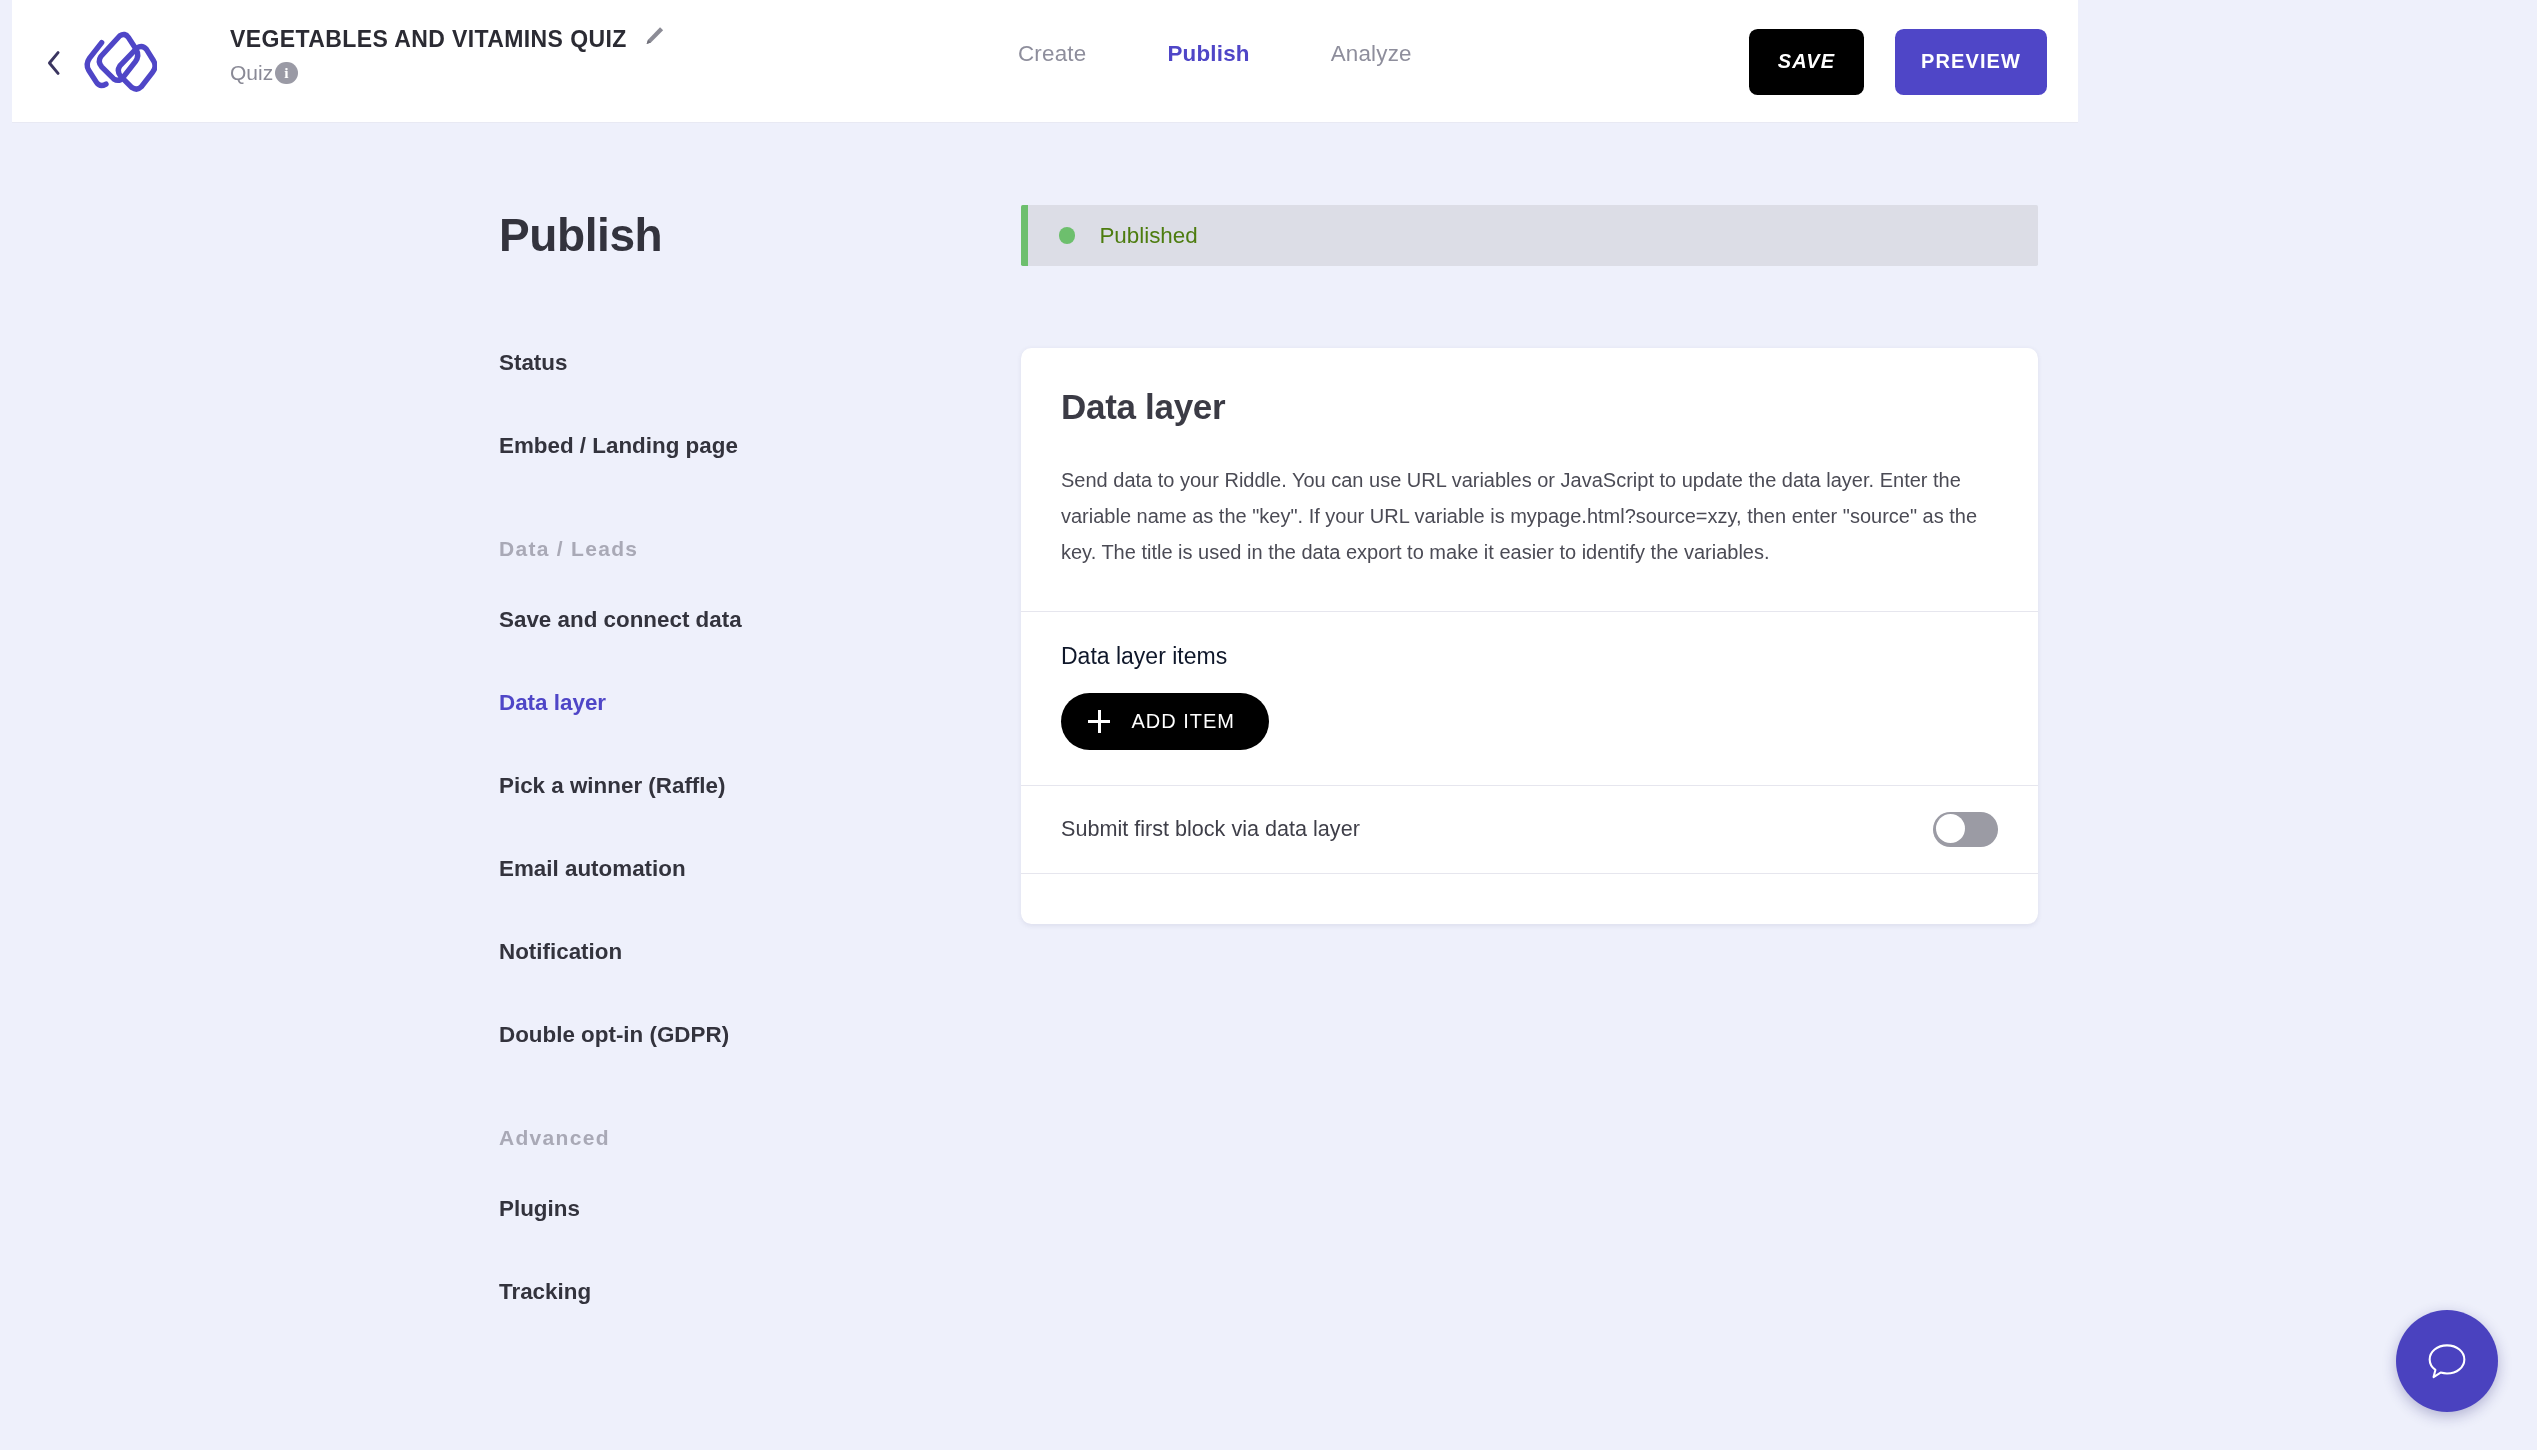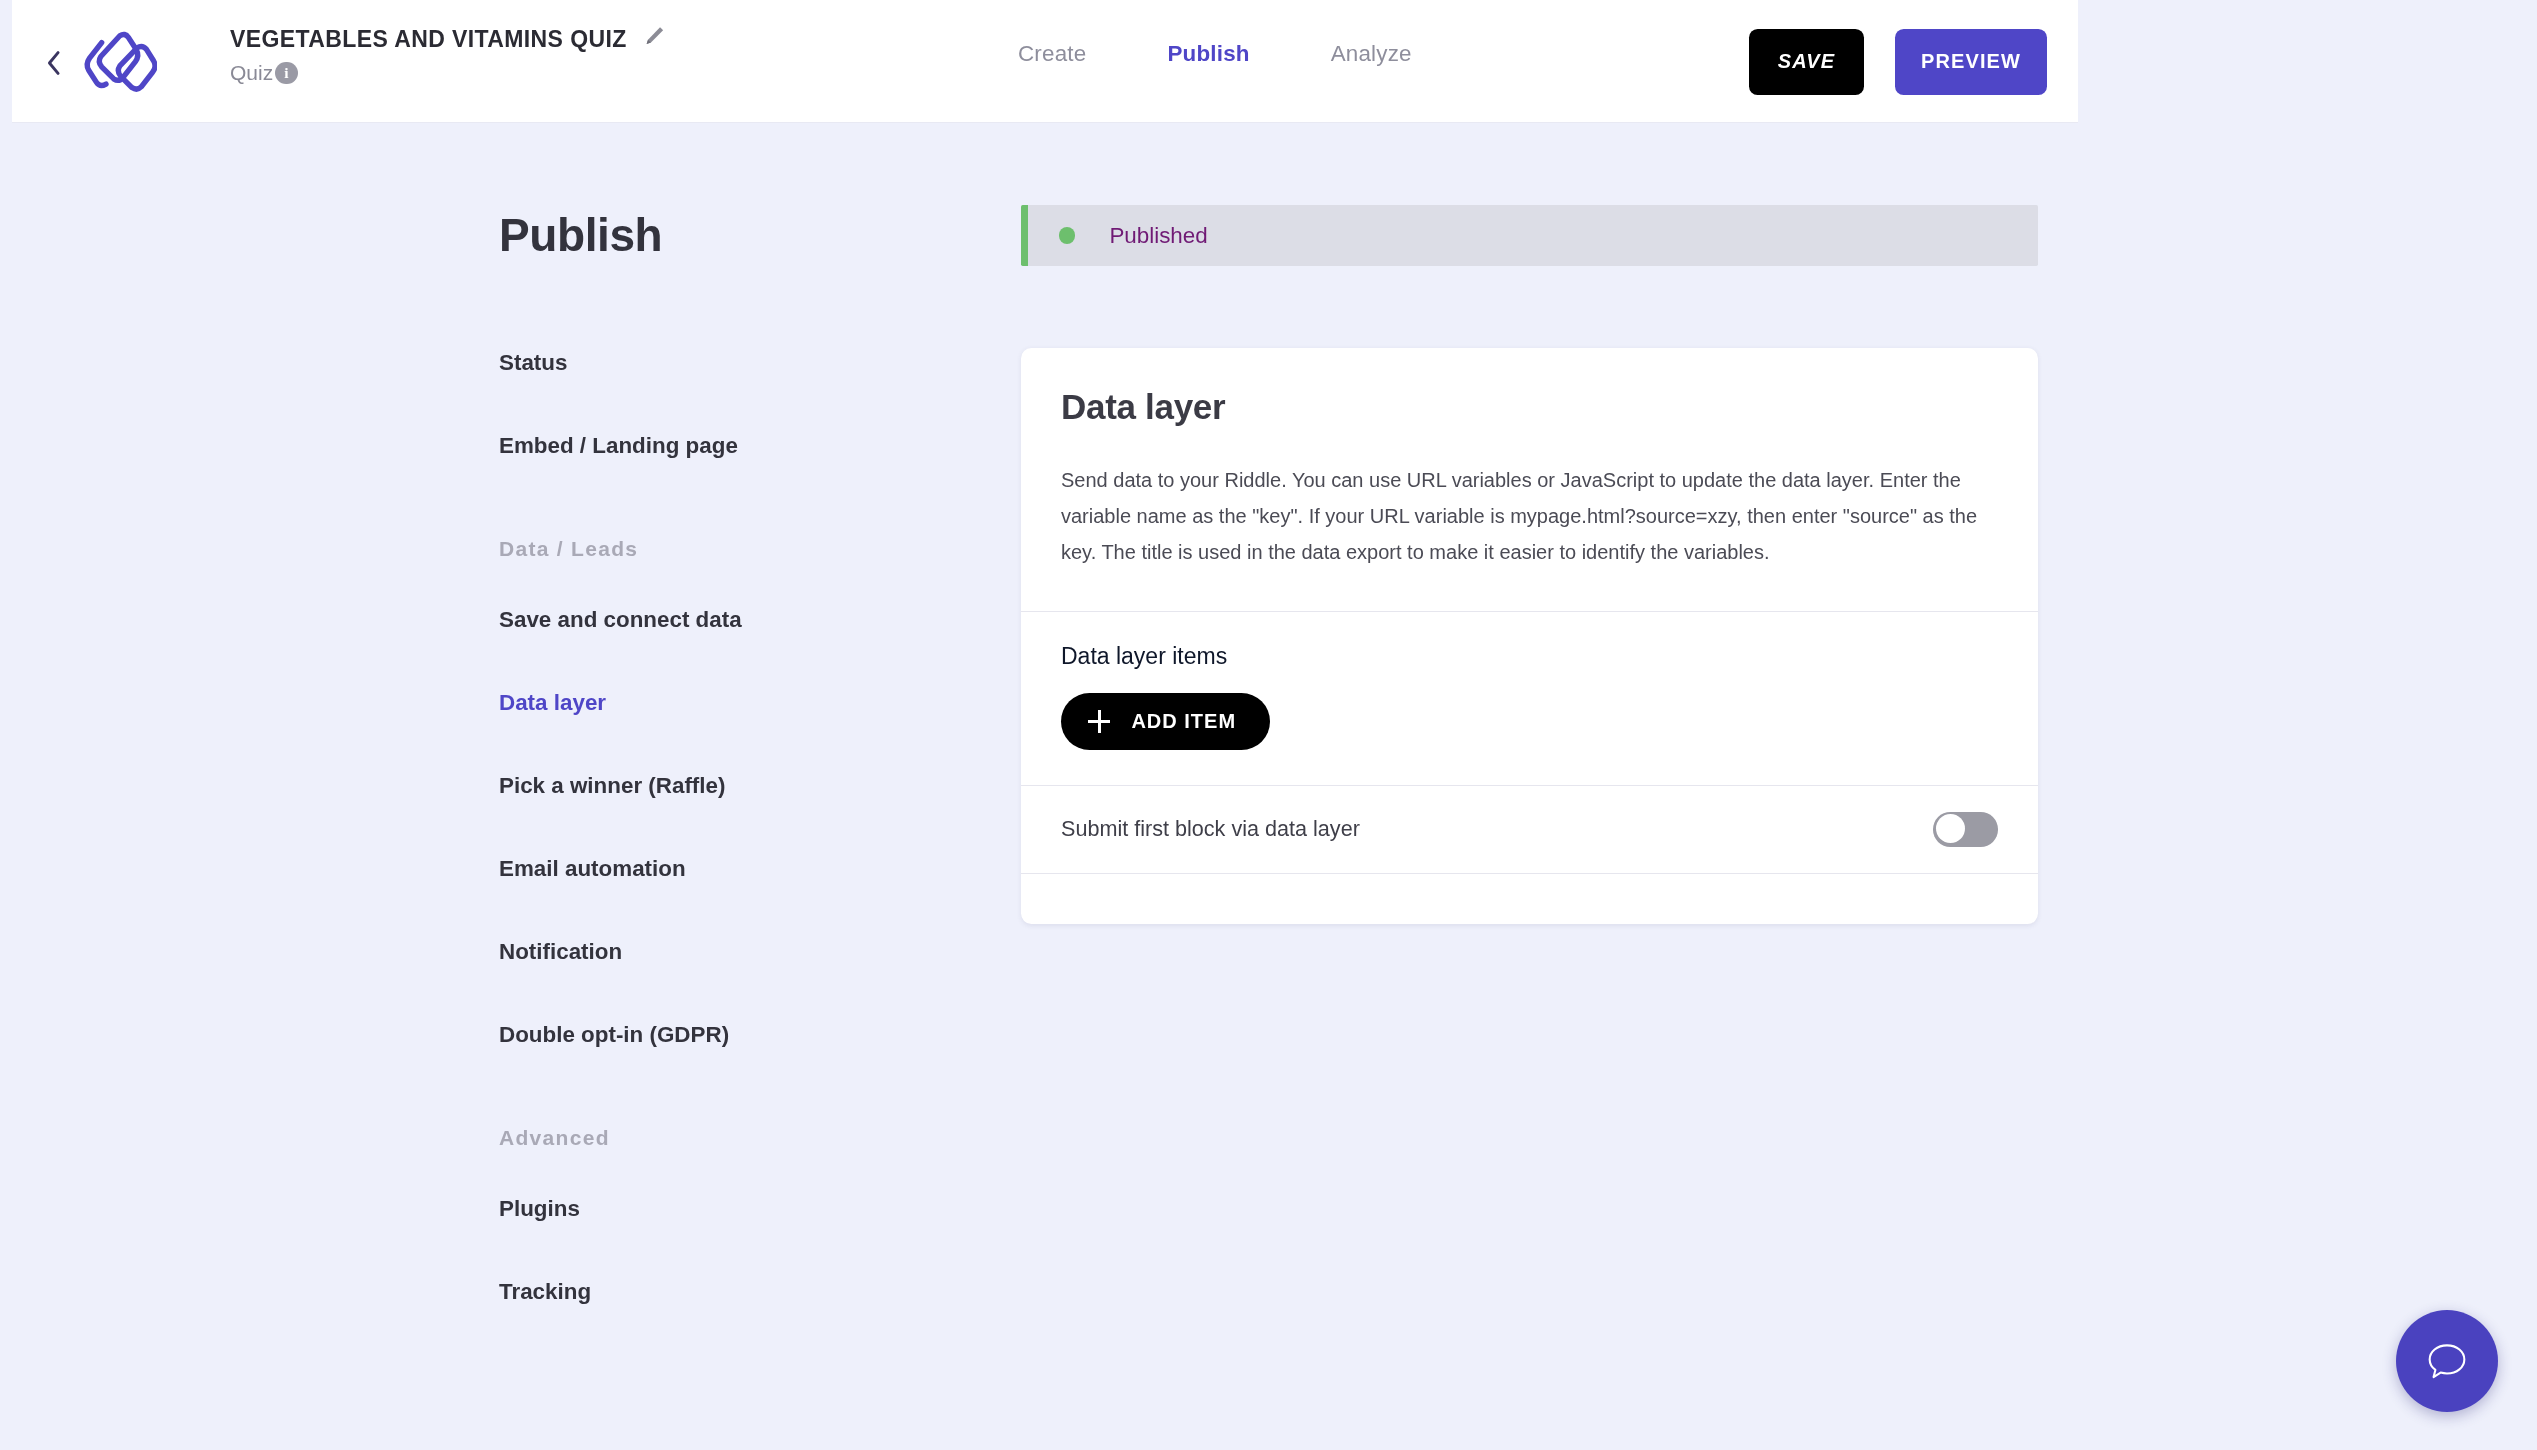--- a/index.html
+++ b/index.html
@@ -212,22 +212,22 @@
   .status-dot {
     width: 16.4px;
     height: 16.4px;
     border-radius: 50%;
     background: #6dbf6d;
     margin-left: 31px;
   }
 
   .status-label {
     font-size: 22.4px;
-    color: #701a75;
-    margin-left: 34px;
+    color: #4d7c0f;
+    margin-left: 24px;
   }
 
   .card {
     margin-top: 82px;
     background: #ffffff;
     border-radius: 10.4px;
     box-shadow: 0 1.7px 5.2px rgba(60,60,100,0.09);
     overflow: hidden;
   }
 
@@ -259,21 +259,21 @@
   }
 
   .add-item-btn {
     margin-top: 24px;
     height: 57px;
     background: #000000;
     border: none;
     border-radius: 28.5px;
     color: #ffffff;
     font-size: 20px;
-    font-weight: bold;
+    font-weight: normal;
     letter-spacing: 1px;
     display: inline-flex;
     align-items: center;
     gap: 21px;
     padding: 0 34px 0 27px;
     cursor: pointer;
     font-family: "Liberation Sans", sans-serif;
   }
 
   .plus-icon {

